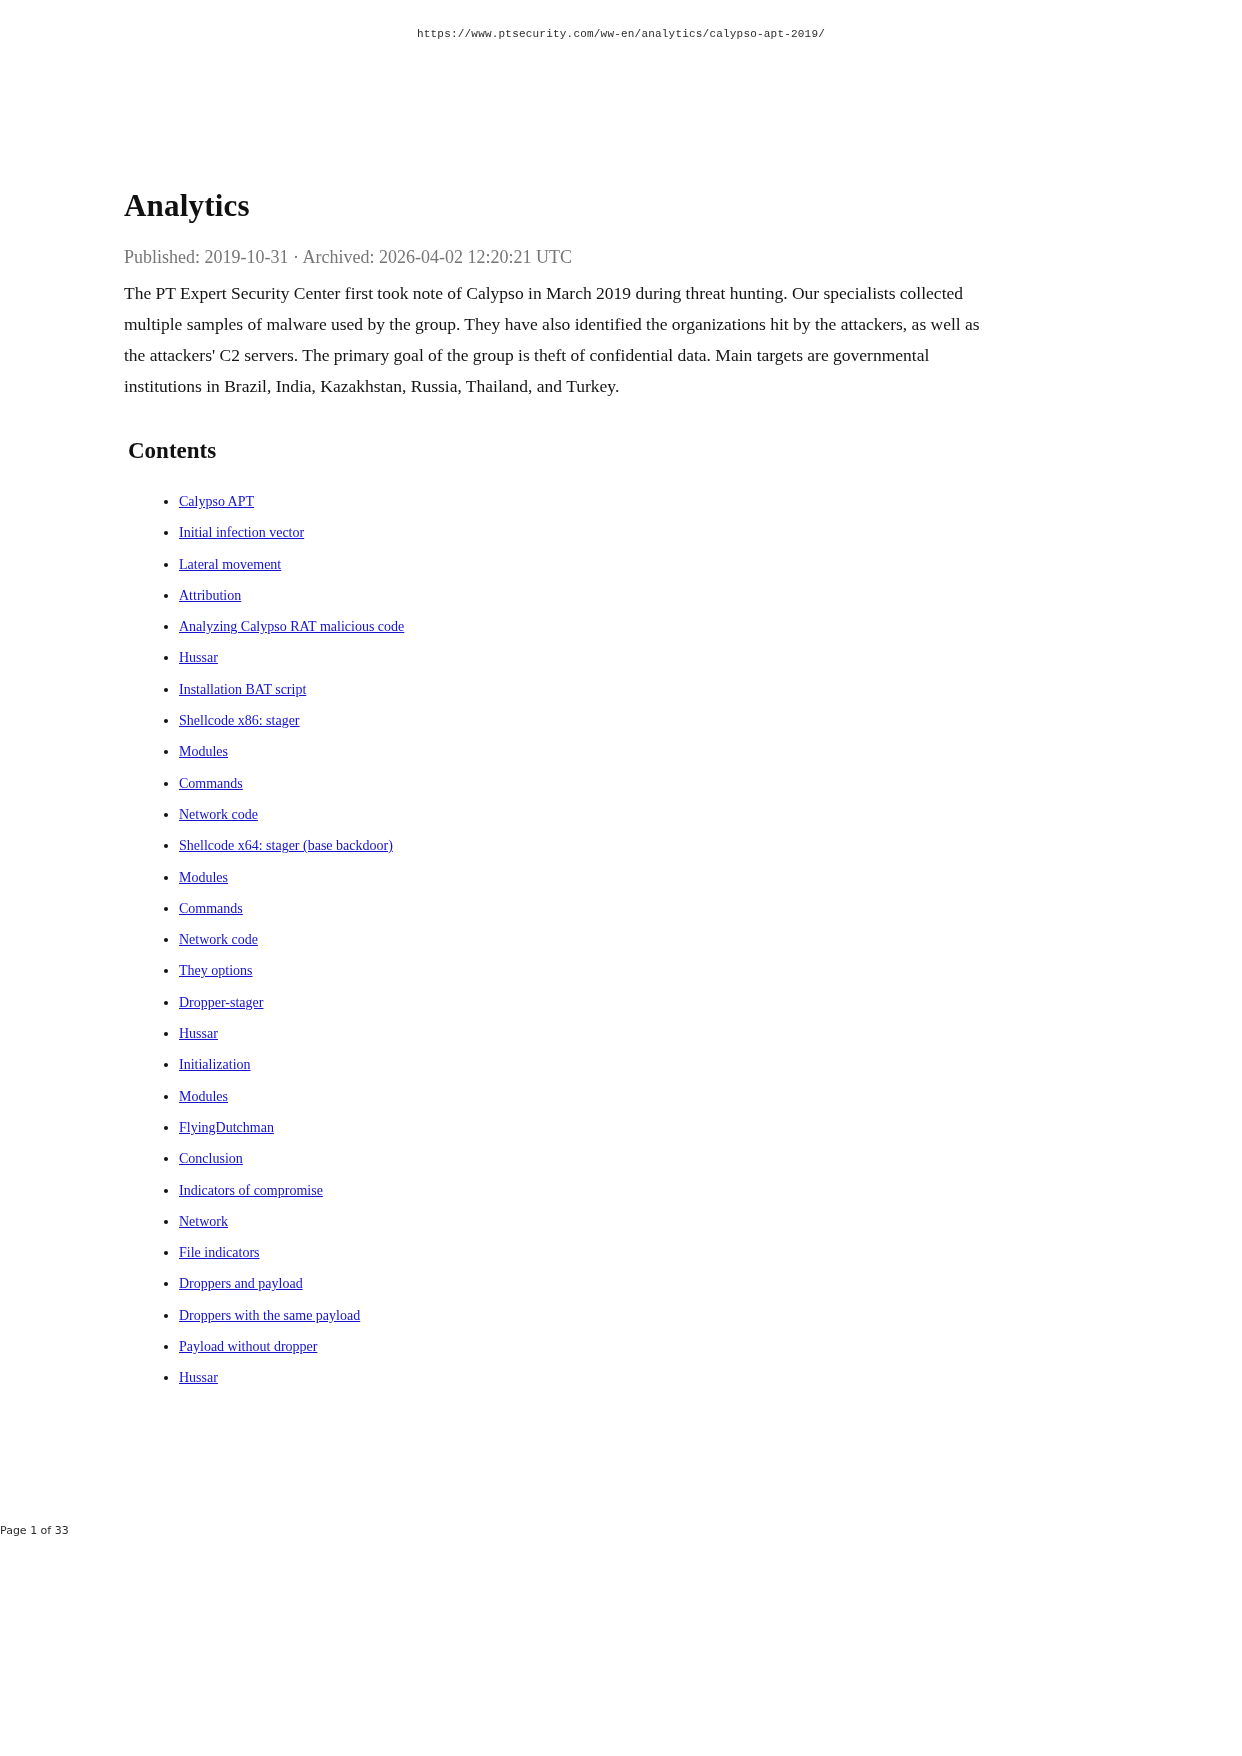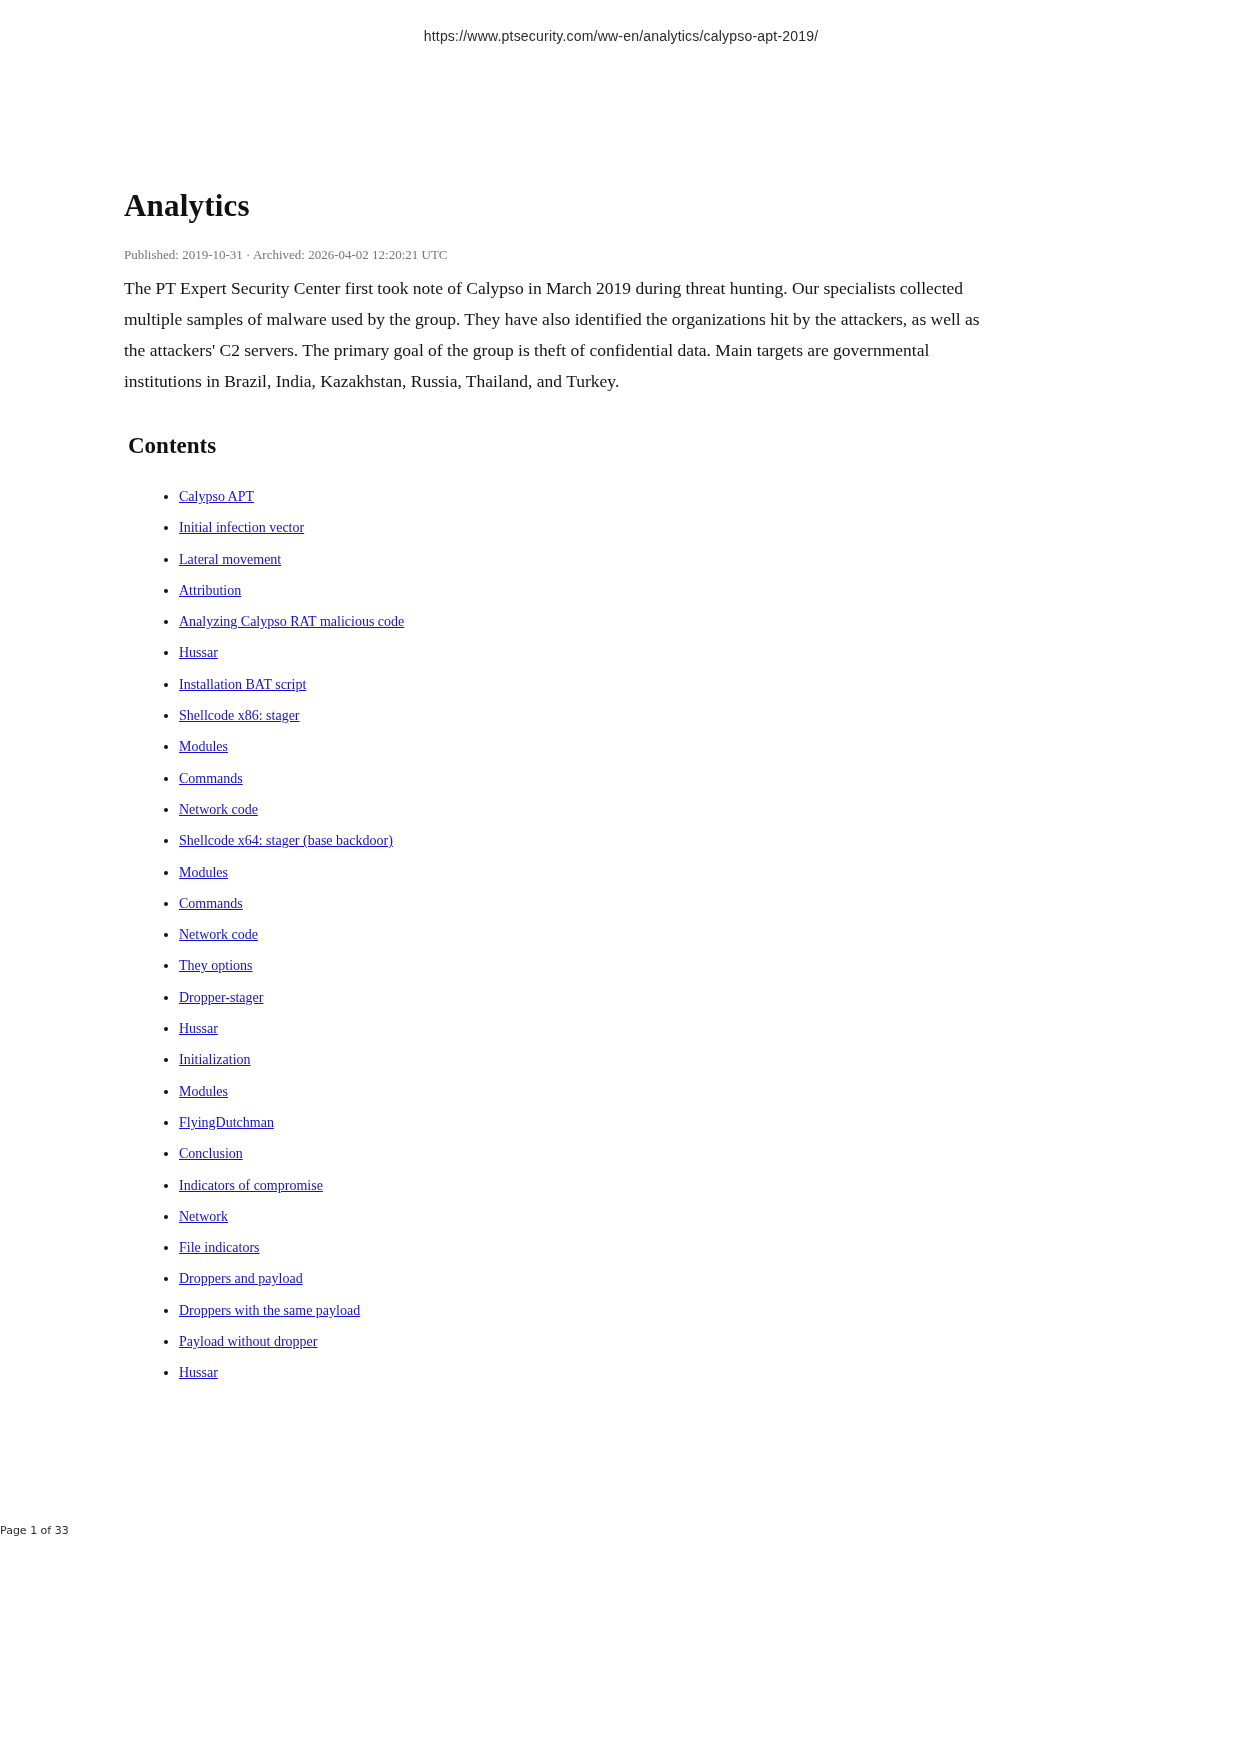--- a/index.html
+++ b/index.html
@@ -16,22 +16,22 @@
     font-family: "Liberation Serif", serif;
     color: #111111;
     overflow: hidden;
   }
   .url-header {
     position: absolute;
     top: 28px;
     left: 0;
     width: 100%;
     text-align: center;
-    font-family: Liberation Sans, sans-serif;
-    font-size: 14px;
+    font-family: Liberation Mono, monospace;
+    font-size: 11px;
     letter-spacing: 0.2px;
     color: #2b2b2b;
   }
   .content {
     position: absolute;
     top: 0;
     left: 124px;
     width: 880px;
   }
   .article-title {
@@ -42,21 +42,21 @@
     color: #111111;
     letter-spacing: 0.2px;
   }
   .byline {
     margin-top: 30px;
     font-size: 17px;
     color: #3c3c3c;
   }
   .meta {
     margin-top: 23px;
-    font-size: 13px;
+    font-size: 18px;
     color: #767676;
   }
   .intro {
     margin-top: 10px;
     font-size: 17.5px;
     line-height: 31px;
     color: #141414;
     text-align: left;
   }
   .contents-heading {

